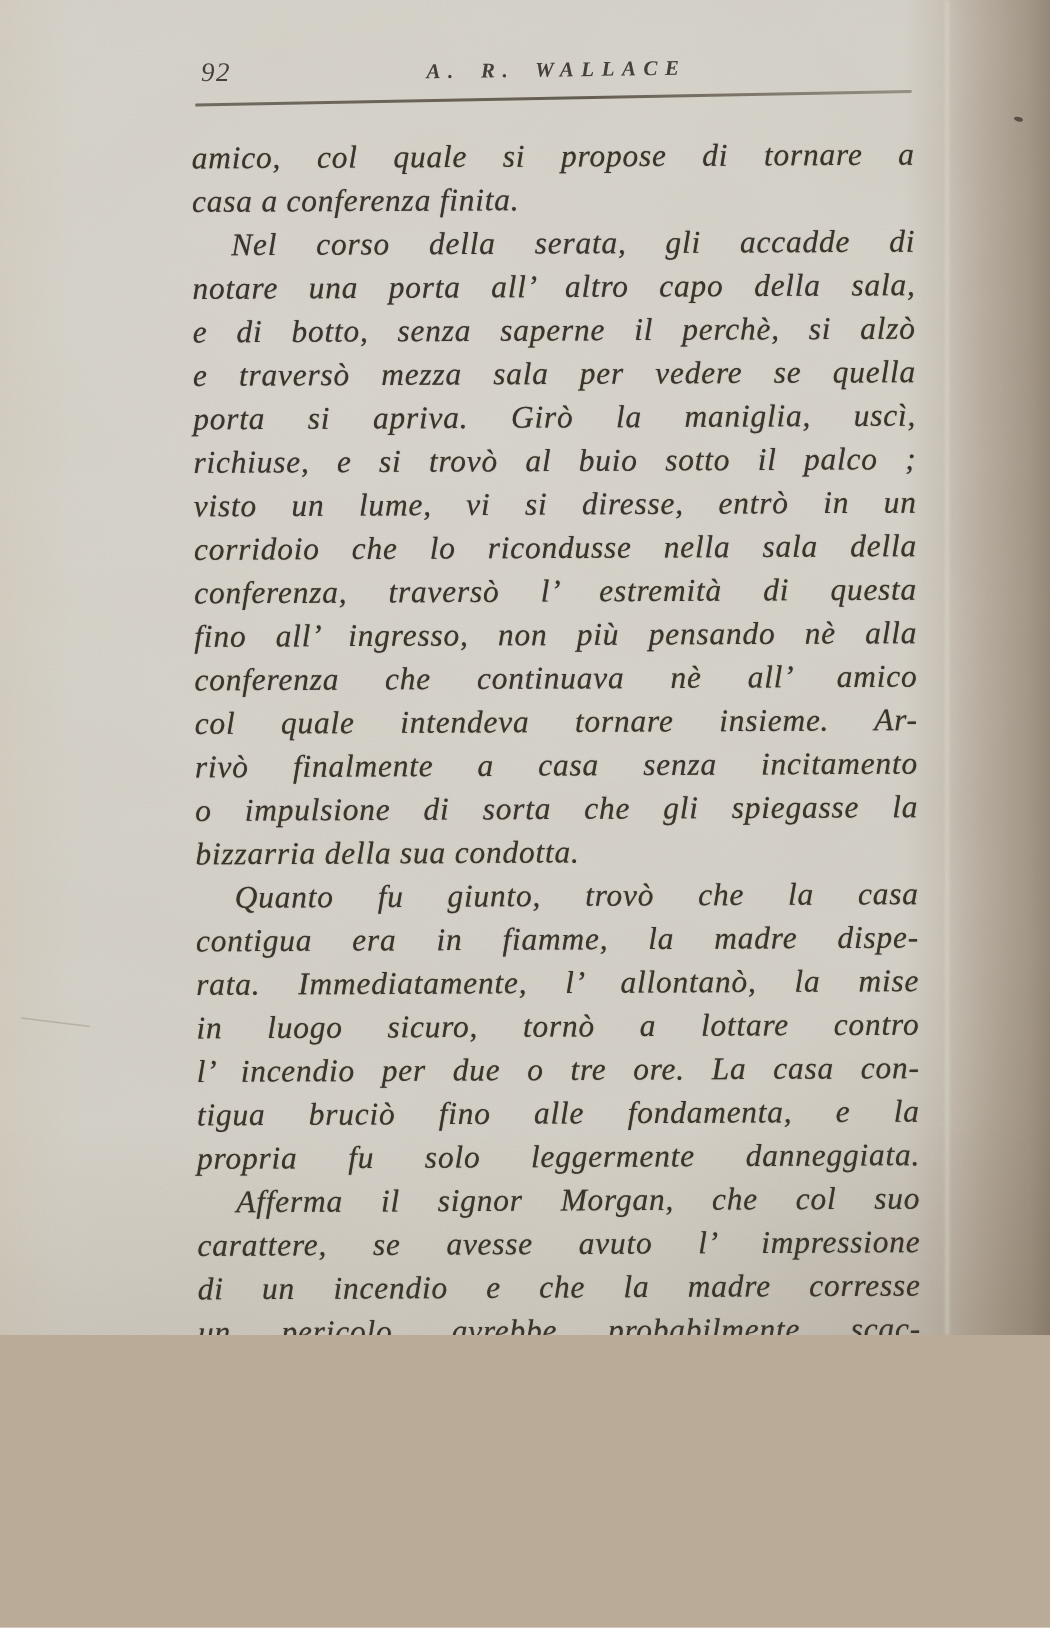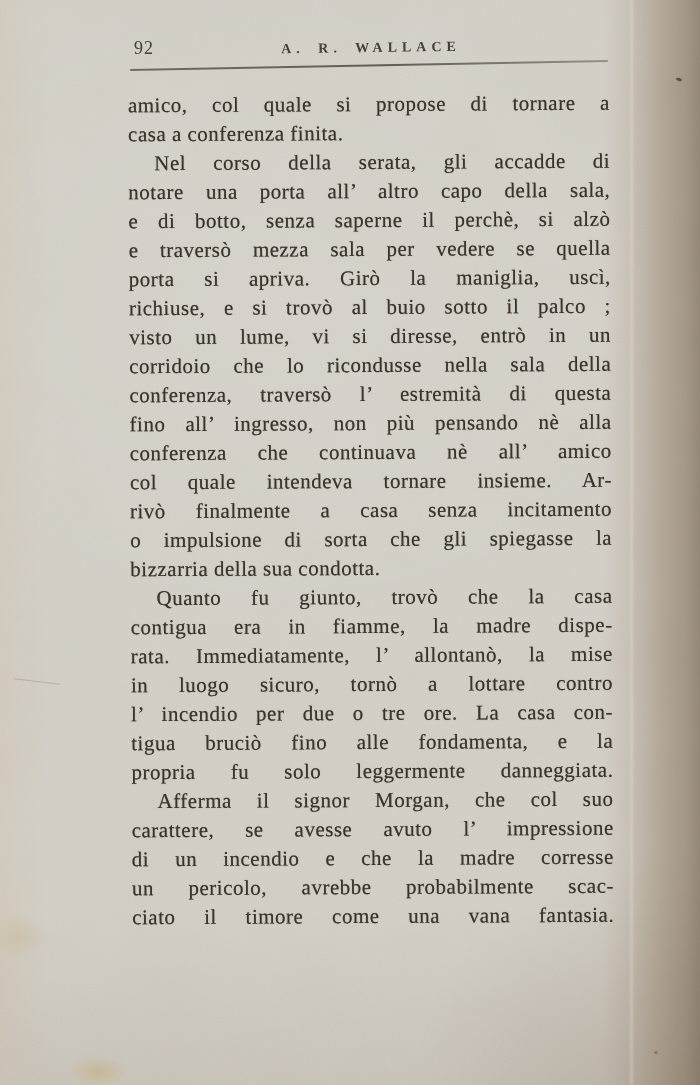--- a/index.html
+++ b/index.html
@@ -3,30 +3,31 @@
 <meta charset="utf-8">
 <style>
   html, body {
     margin: 0;
     padding: 0;
     background: #b9ab97;
   }
   .scan {
     position: relative;
     width: 700px;
-    height: 1085px;
+    height: 890px;
     overflow: hidden;
     background:
       linear-gradient(to right, rgba(0,0,0,0) 0%, rgba(0,0,0,0) 86%, rgba(148,128,102,0.18) 90%, rgba(138,117,92,0.40) 94%, rgba(118,98,75,0.50) 98%, rgba(104,86,66,0.58) 100%),
       radial-gradient(ellipse 430px 390px at 100% 103%, rgba(115,97,75,0.22), rgba(115,97,75,0) 70%),
       radial-gradient(ellipse 900px 700px at 40% 28%, rgba(255,255,255,0.10), rgba(0,0,0,0) 62%),
       linear-gradient(to right, rgba(205,188,158,0.20) 0%, rgba(205,188,158,0) 7%),
       linear-gradient(to bottom, rgba(120,105,85,0) 84%, rgba(120,105,85,0.10) 100%),
       #d7d3cb;
     font-family: "Liberation Serif", serif;
+    font-style: italic;
   }
   .grain {
     position: absolute;
     inset: 0;
     mix-blend-mode: multiply;
     opacity: 0.55;
     pointer-events: none;
     z-index: 6;
   }
   .curl-highlight {

